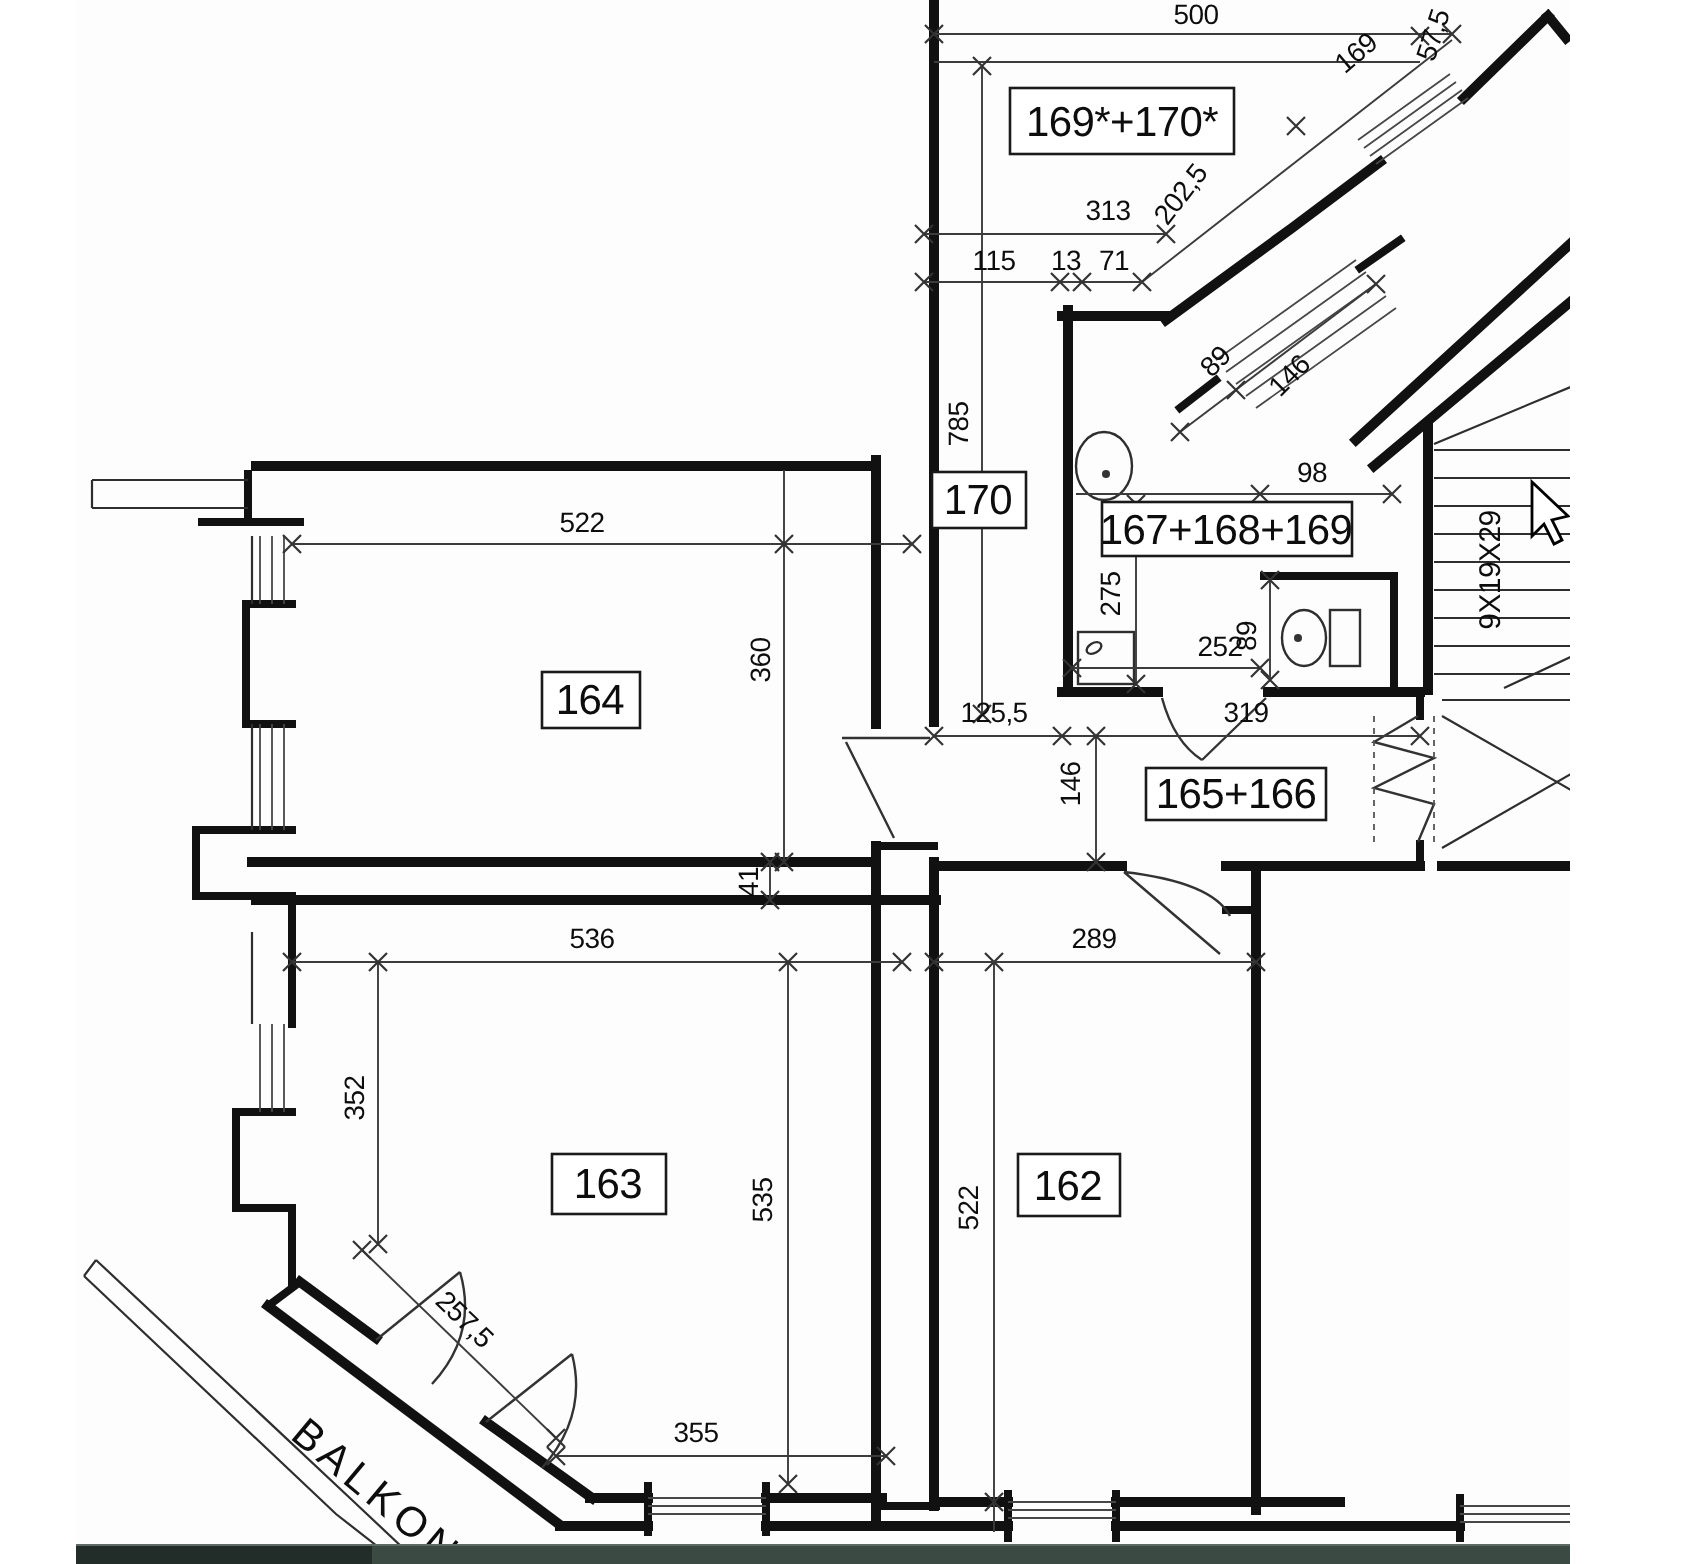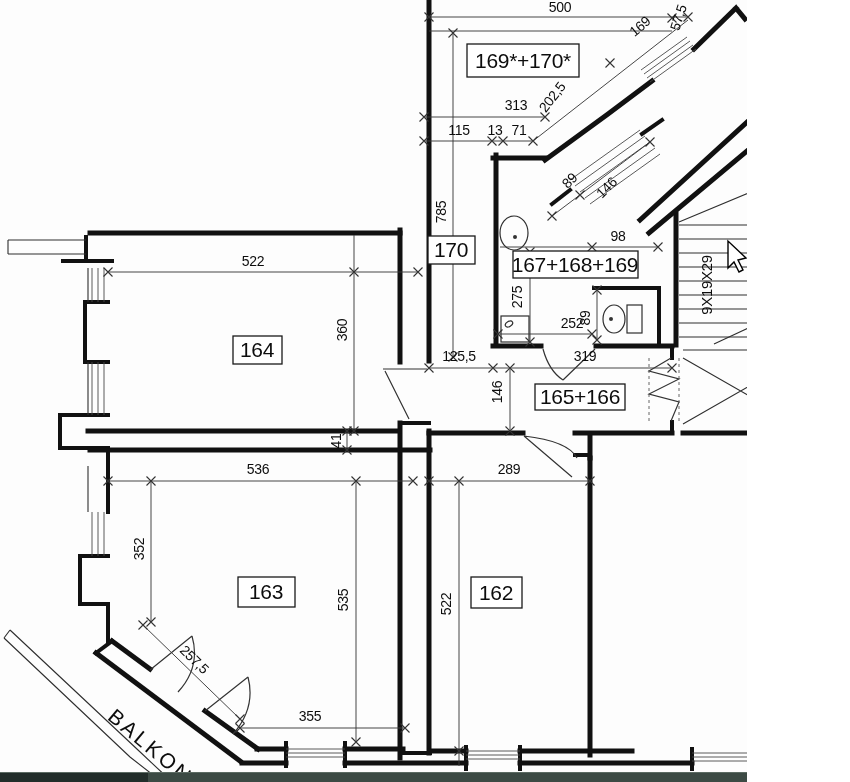--- a/index.html
+++ b/index.html
@@ -1,20 +1,20 @@
 <!DOCTYPE html>
 <html style="--paper: #fdfdfd; --ink: #111111; --taskbar: #3c4a44; --taskbar_left: #222d2a;"><head>
 <meta charset="utf-8">
 <style>
   :root{
     --paper:#fdfdfd; --ink:#111111; --taskbar:#3c4a44; --taskbar_left:#222d2a;
   }
   html,body{margin:0;padding:0;background:#fff;}
   #stage{position:relative;width:747px;height:782px;background:var(--paper);overflow:hidden;
-         font-family:"Liberation Sans", sans-serif;}
+         font-family:"Liberation Sans", sans-serif;margin-left:38px;}
   svg{display:block}
   .w{stroke:var(--ink);stroke-width:5;fill:none;stroke-linecap:square}
   .w4{stroke:var(--ink);stroke-width:4;fill:none;stroke-linecap:square}
   .t{stroke:#2e2e2e;stroke-width:1.1;fill:none}
   .pane{stroke:#474747;stroke-width:0.9;fill:none}
   .dim{stroke:#3c3c3c;stroke-width:0.95;fill:none}
   .door{stroke:#333;stroke-width:1.2;fill:none}
   .dash{stroke:#555;stroke-width:0.9;fill:none;stroke-dasharray:3 3}
   .fix{stroke:#2e2e2e;stroke-width:1.2;fill:none}
   text{fill:#0d0d0d;font-family:"Liberation Sans", sans-serif;letter-spacing:-0.3px}

